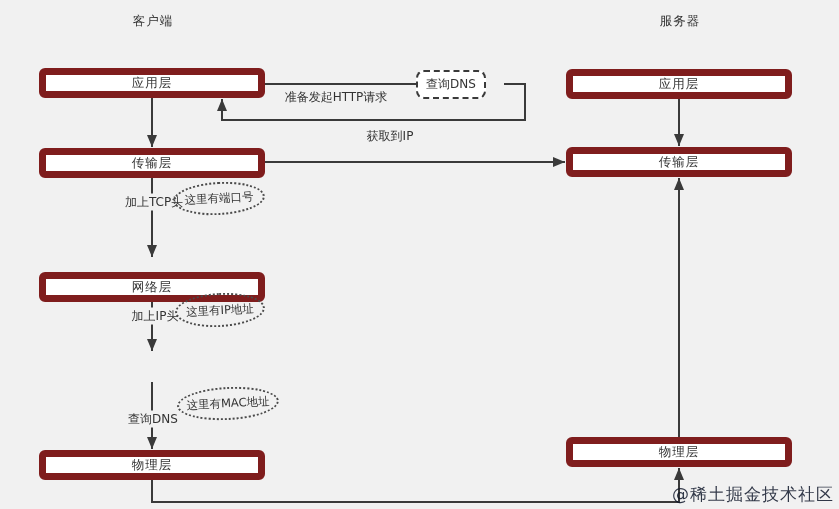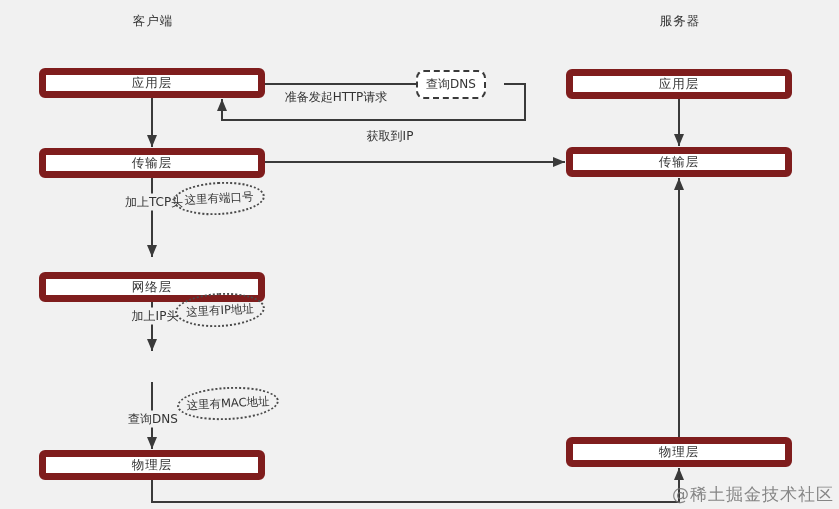--- a/index.html
+++ b/index.html
@@ -31,21 +31,21 @@
     background:#f1f1f1;padding:0 3px;font-size:12px;white-space:nowrap;
   }
   .annotation{
     position:absolute;box-sizing:border-box;
     border:2px dotted #4a4a4a;border-radius:50%;
     display:flex;align-items:center;justify-content:center;
     font-size:11.5px;white-space:nowrap;background:transparent;
   }
   .watermark{
     position:absolute;right:5px;bottom:3px;
-    font-size:17px;color:#737373;letter-spacing:1px;opacity:.85;
+    font-size:17px;color:#0f172a;letter-spacing:1px;opacity:.85;
   }
 </style>
 </head>
 <body>
 
 <div class="canvas">
 
   <svg class="wires" viewBox="0 0 839 509" fill="none">
     <defs>
       <marker id="arr" markerUnits="userSpaceOnUse" markerWidth="13" markerHeight="11" refX="12" refY="5" orient="auto">

